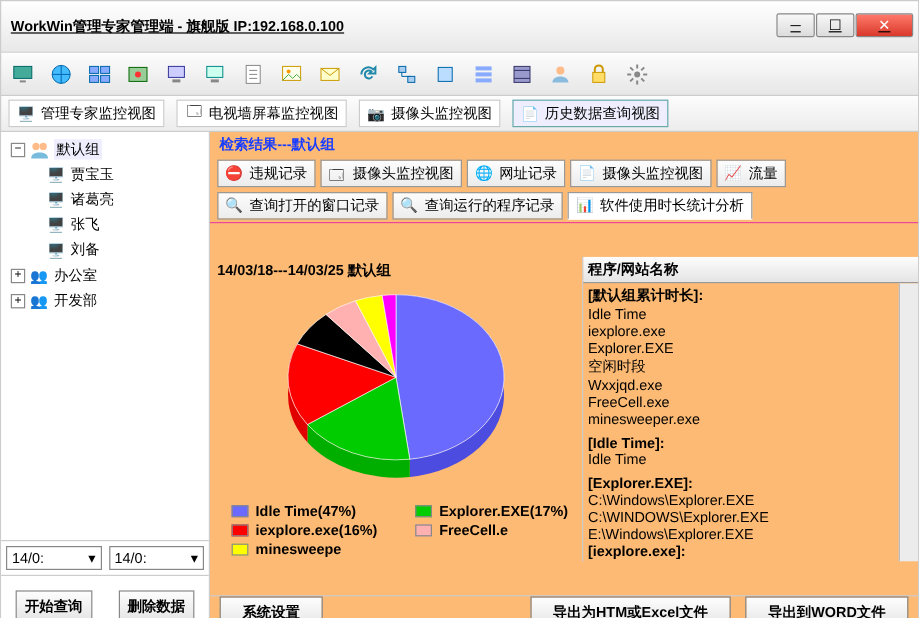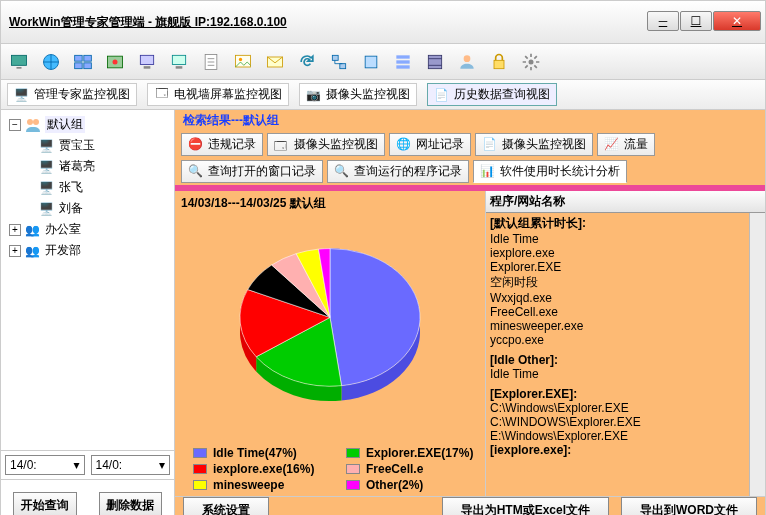--- a/index.html
+++ b/index.html
@@ -39,21 +39,21 @@
 .btn-row { display: flex; gap: 22px; padding: 12px; border-top: 1px solid #ccc; }
 .btn { flex: 1; height: 26px; border: 1px solid #888; background: linear-gradient(#fdfdfd, #e5e5e5); cursor: pointer; display: flex; align-items: center; justify-content: center; font-weight: bold; }
 
 .right { flex: 1; display: flex; flex-direction: column; background: #fdba74; }
 .search-result { color: #1a3eff; padding: 2px 8px; font-weight: bold; }
 .tabrow { display: flex; gap: 4px; padding: 2px 6px; flex-wrap: nowrap; overflow: hidden; }
 .tab { display: flex; align-items: center; gap: 4px; border: 1px solid #999; padding: 2px 6px; background: linear-gradient(#fdfdfd,#ececec); cursor: pointer; white-space: nowrap; }
 .tab.active { background: #fff; border-bottom-color: #fff; }
 .tabicon { width: 16px; height: 16px; display: inline-flex; }
 
-.content { flex: 1; display: flex; border-top: 6px solid #ec4899; overflow: hidden; }
+.content { flex: 1; display: flex; border-top: 1px solid #ec4899; overflow: hidden; align-items: center; }
 .chart-area { width: 310px; display: flex; flex-direction: column; padding: 4px 6px; }
 .chart-title { font-weight: bold; height: 18px; }
 .pie-wrap { flex: 1; display: flex; align-items: center; justify-content: center; }
 .pie { width: 220px; height: 180px; position: relative; }
 .pie svg { width: 100%; height: 100%; }
 .legend { display: flex; flex-wrap: wrap; gap: 2px 8px; padding-top: 4px; font-family: monospace; font-weight: bold; }
 .legend-item { display: flex; align-items: center; gap: 6px; width: 145px; padding-left: 12px; }
 .swatch { width: 14px; height: 10px; border: 1px solid #888; }
 
 .list-area { flex: 1; border-left: 1px solid #ccc; display: flex; flex-direction: column; font-family: monospace; overflow: hidden; }
@@ -337,43 +337,38 @@
               <span>iexplore.exe(16%)</span>
             </div>
             <div class="legend-item">
               <span class="swatch" style="background: rgb(255, 176, 176);"></span>
               <span>FreeCell.e</span>
             </div>
             <div class="legend-item">
               <span class="swatch" style="background: rgb(255, 255, 0);"></span>
               <span>minesweepe</span>
             </div>
-            <div class="legend-item">
-              <span class="swatch" style="background: rgb(255, 0, 255);"></span>
-              <span>Other(2%)</span>
-            </div>
           </div>
       </div>
 
       <div class="list-area">
         <div class="list-header">程序/网站名称</div>
         <div class="list-body">
           <div class="list-line list-heading"><span>[默认组累计时长]:</span></div>
           <div id="list-rows">
               <div class="list-line"><span>Idle Time</span><span>6</span></div>
               <div class="list-line"><span>iexplore.exe</span><span>2</span></div>
               <div class="list-line"><span>Explorer.EXE</span><span>2</span></div>
               <div class="list-line"><span>空闲时段</span><span></span></div>
               <div class="list-line"><span>Wxxjqd.exe</span><span></span></div>
               <div class="list-line"><span>FreeCell.exe</span><span></span></div>
               <div class="list-line"><span>minesweeper.exe</span><span>4</span></div>
-              <div class="list-line"><span>yccpo.exe</span><span>3</span></div>
             </div>
           <div style="height:6px"></div>
-          <div class="list-line list-heading"><span>[Idle Other]:</span></div>
+          <div class="list-line list-heading"><span>[Idle Time]:</span></div>
           <div class="list-line"><span>Idle Time</span></div>
           <div style="height:6px"></div>
           <div class="list-line list-heading"><span>[Explorer.EXE]:</span></div>
           <div class="list-line"><span>C:\Windows\Explorer.EXE</span></div>
           <div class="list-line"><span>C:\WINDOWS\Explorer.EXE</span></div>
           <div class="list-line"><span>E:\Windows\Explorer.EXE</span></div>
           <div class="list-line list-heading"><span>[iexplore.exe]:</span></div>
           <div class="scrollbar-v"></div>
         </div>
       </div>

